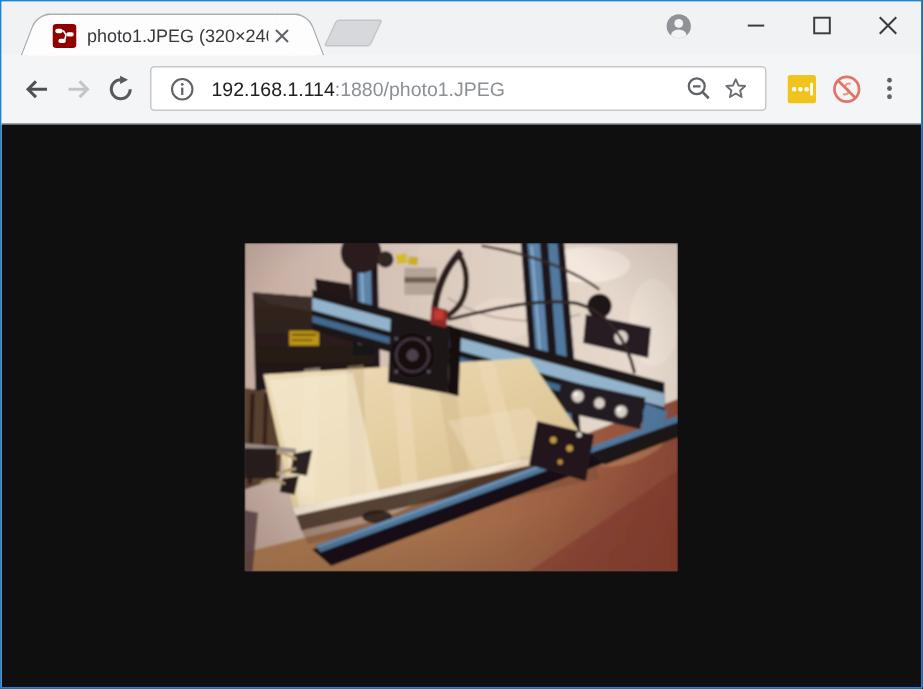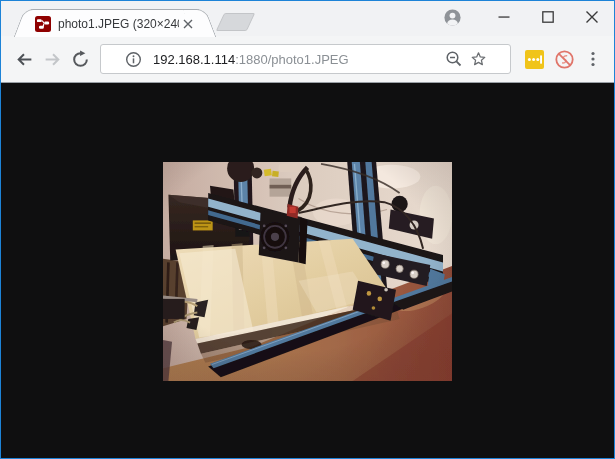--- a/index.html
+++ b/index.html
@@ -12,21 +12,21 @@
   .tab .fav{position:relative;z-index:3;margin-left:2px;flex:0 0 auto;display:flex;}
   .tab .t-title{position:relative;z-index:3;margin-left:7px;font-size:12px;color:#37393c;white-space:nowrap;overflow:hidden;flex:1;}
   .tab .t-close{position:relative;z-index:3;flex:0 0 auto;margin-right:2px;width:18px;height:18px;display:flex;align-items:center;justify-content:center;cursor:default;}
   .newtab{position:absolute;left:219px;top:12px;width:29px;height:16px;background:#d6d8db;border:1px solid #c3c5c8;border-radius:2px;transform:skewX(-25deg);z-index:1;}
   .wincontrols{position:absolute;right:0;top:0;height:32px;display:flex;align-items:center;z-index:4;}
   .wbtn{width:44px;height:30px;display:flex;align-items:center;justify-content:center;}
   .profilebtn{width:28px;height:30px;display:flex;align-items:center;justify-content:center;margin-right:16px;}
   
   .toolbar{height:47px;background:#f4f5f6;border-bottom:1px solid #9aa0a6;display:flex;align-items:center;padding:0 9px;box-sizing:border-box;}
   .navbtn{width:28px;height:28px;display:flex;align-items:center;justify-content:center;flex:0 0 auto;}
-  .omnibox{flex:1;height:30px;margin:0 8px 0 6px;background:#fff;border:1px solid #c6c9cc;border-radius:3px;display:flex;align-items:center;padding:0 20px;box-sizing:border-box;min-width:0;}
+  .omnibox{flex:1;height:30px;margin:0 8px 0 6px;background:#fff;border:1px solid #c6c9cc;border-radius:3px;display:flex;align-items:center;padding:0 8px;box-sizing:border-box;min-width:0;}
   .omni-url{flex:1;font-size:13px;white-space:nowrap;overflow:hidden;margin-left:8px;}
   .u-host{color:#202124;}
   .u-path{color:#8b9095;}
   .omni-ic{flex:0 0 auto;display:flex;align-items:center;justify-content:center;width:24px;height:24px;}
   .extbtn{flex:0 0 auto;width:26px;height:26px;display:flex;align-items:center;justify-content:center;margin:0 2px;}
   .menubtn{flex:0 0 auto;width:24px;height:26px;display:flex;align-items:center;justify-content:center;margin-left:2px;}
   
   .content{height:375px;background:#0f0f10;position:relative;}
   .photo{position:absolute;left:162px;top:79px;width:289px;height:219px;display:block;}
 </style>

